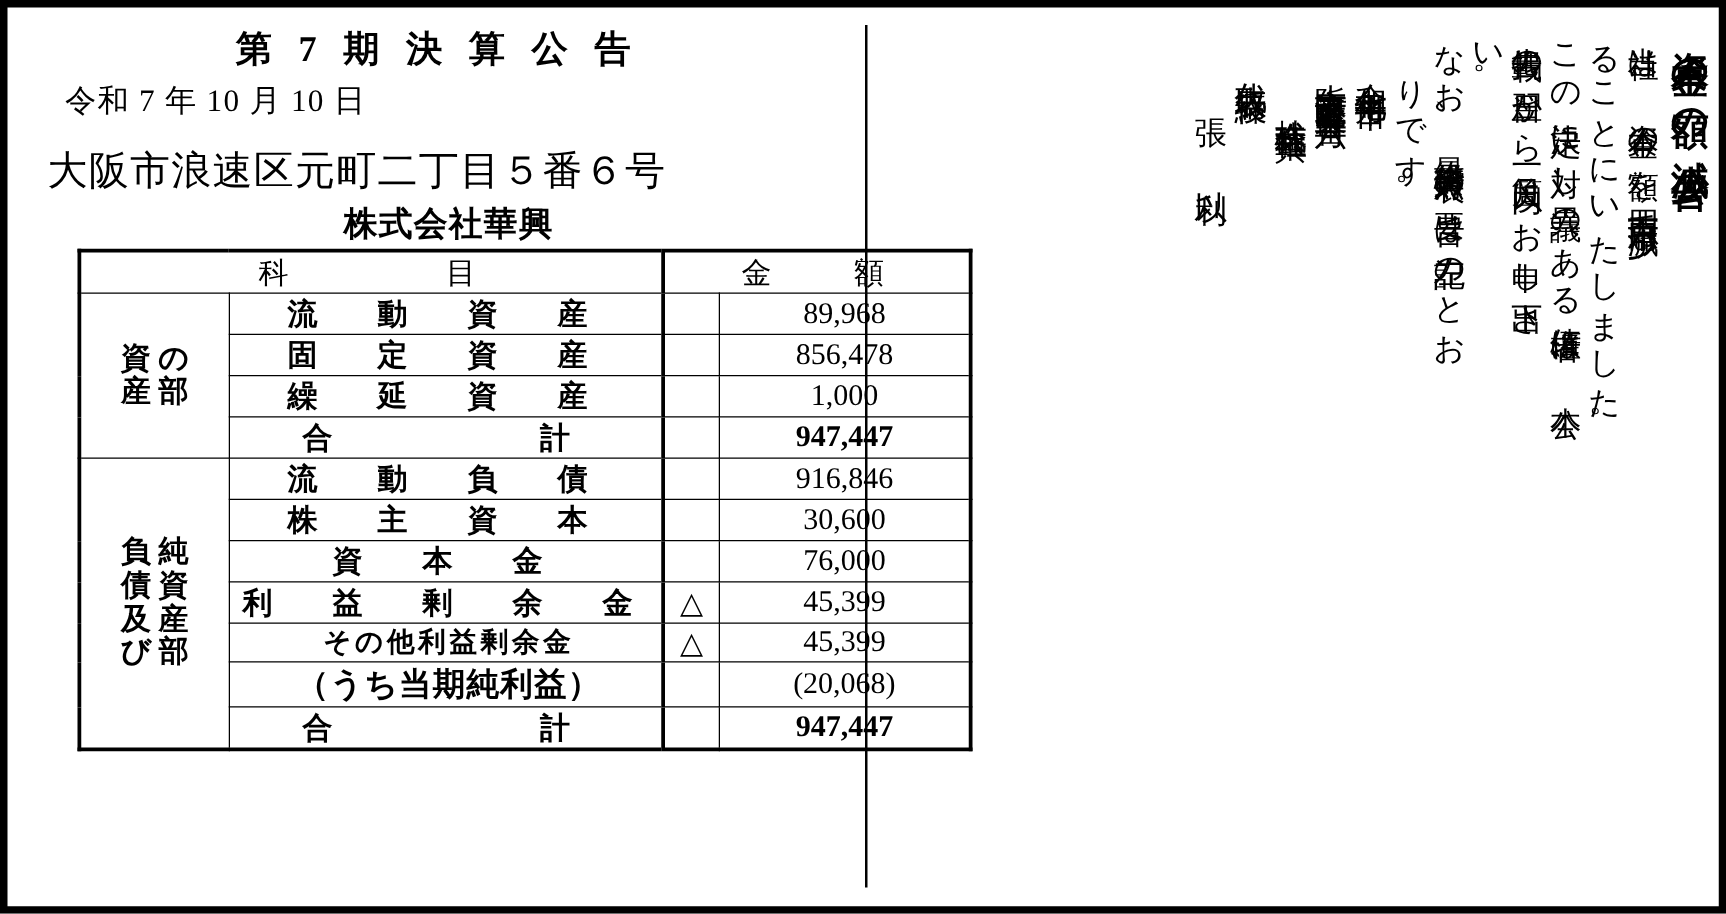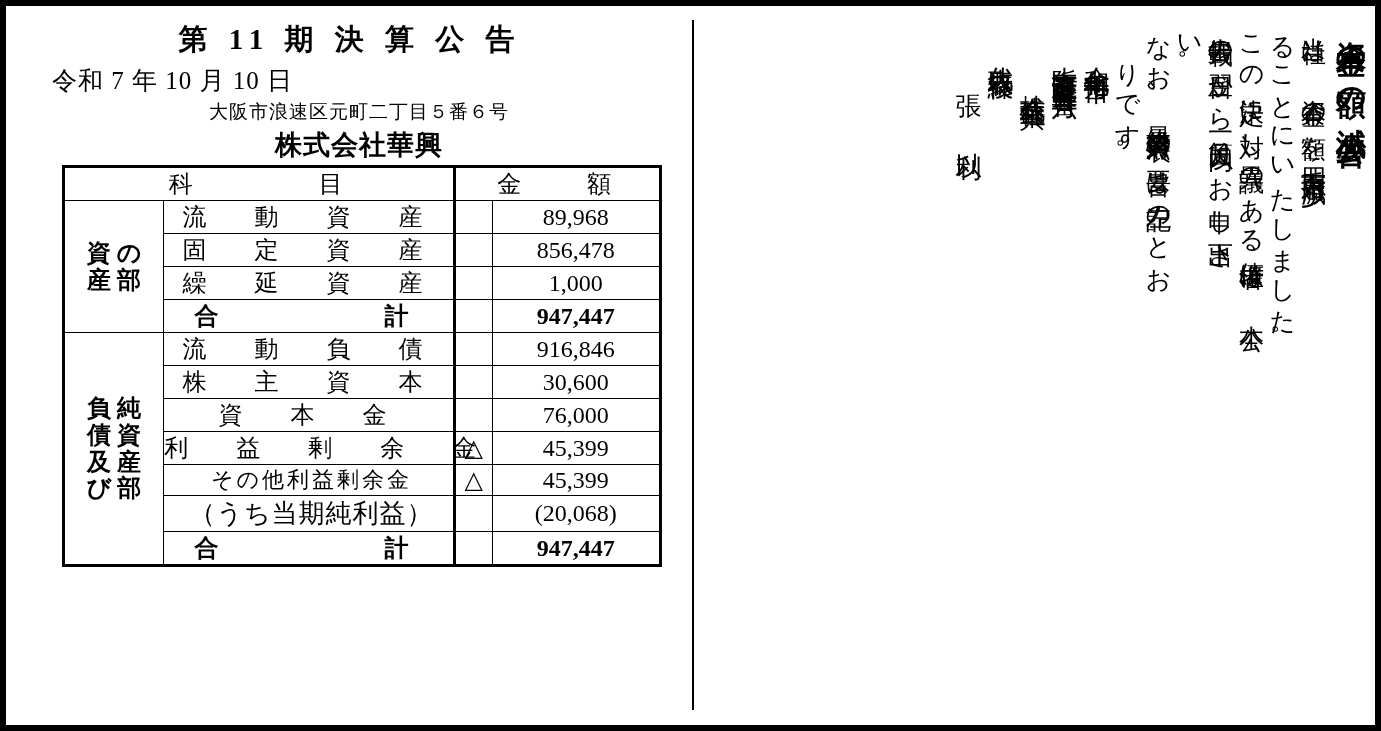--- a/index.html
+++ b/index.html
@@ -54,23 +54,23 @@
     letter-spacing: 7px;
     margin: 6px 0 2px 0;
     font-family: "Liberation Serif", serif;
   }
   .date-line {
     font-size: 25px;
     letter-spacing: 1px;
     margin: 4px 0 0 32px;
   }
   .addr-line {
-    font-size: 19px;
-    text-align: center;
-    margin: 2px 0 0 18px;
+    font-size: 32px;
+    text-align: left;
+    margin: 18px 0 0 18px;
     letter-spacing: 1px;
   }
   .company-line {
     font-size: 27px;
     font-weight: bold;
     text-align: center;
     margin: 2px 0 0 18px;
     letter-spacing: 1px;
   }
   .rep-line {
@@ -90,21 +90,21 @@
     font-size: 25px;
     text-align: center;
     margin: 1px 0 4px 0;
     letter-spacing: 0px;
   }
   .bs-subtitle .gap { display: inline-block; width: 26px; }
 
   
   table.bs {
     border-collapse: collapse;
-    width: 600px;
+    width: 716px;
     margin: 2px 0 0 42px;
     table-layout: fixed;
     border: 3px solid #000000;
   }
   table.bs td {
     border: 1px solid #000000;
     font-size: 24px;
     padding: 0;
     height: 28px;
     vertical-align: middle;
@@ -128,20 +128,21 @@
   }
   .cat .vert {
     display: inline-block;
     font-weight: bold;
   }
   .item {
     text-align: center;
     letter-spacing: 12px;
     padding-left: 14px;
     white-space: nowrap;
+    font-weight: bold;
   }
   .item.tight {
     letter-spacing: 3px;
     font-size: 22px;
     padding-left: 6px;
   }
   .item.tight2 {
     letter-spacing: 1px;
     font-size: 26px;
     padding-left: 6px;
@@ -195,21 +196,21 @@
   .vcol.sig { letter-spacing: 2px; }
   .vcol.small { font-size: 25px; }
 </style>
 </head>
 <body>
 
 <div id="page">
 
   <div class="left-pane">
 
-    <div class="doc-title">第 11 期 決 算 公 告</div>
+    <div class="doc-title">第 7 期 決 算 公 告</div>
     <div class="date-line">令和 7 年 10 月 10 日</div>
     <div class="addr-line">大阪市浪速区元町二丁目５番６号</div>
     <div class="company-line">株式会社華興</div>
 
     <table class="bs">
       <colgroup>
         <col class="col-cat">
           <col class="col-item">
           <col class="col-mark">
           <col class="col-amt">

